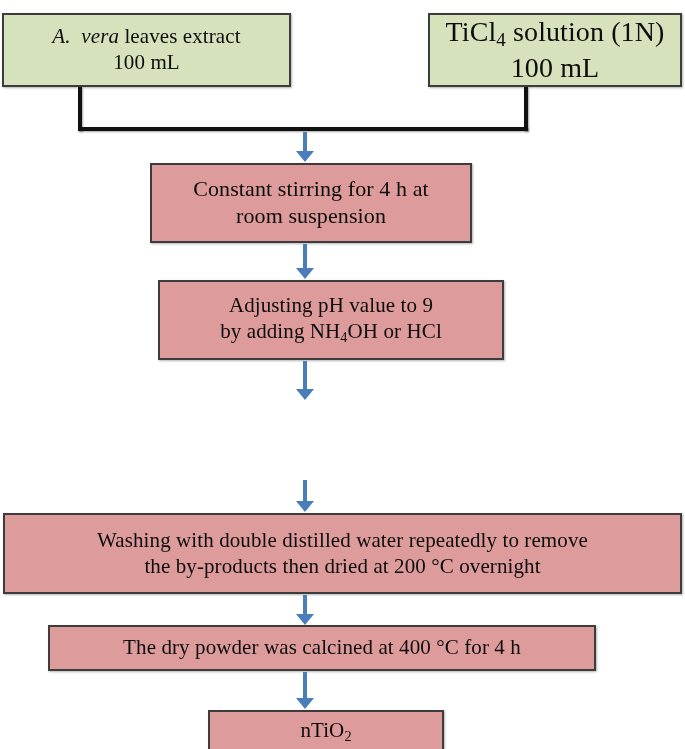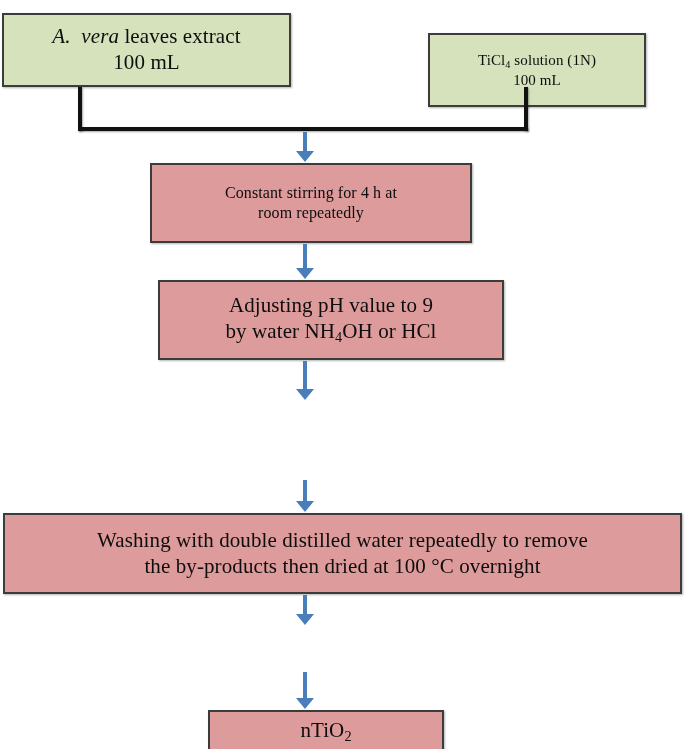--- a/index.html
+++ b/index.html
@@ -40,22 +40,22 @@
     width: 100%;
     padding: 0 6px;
     box-sizing: border-box;
     white-space: pre-line;
   }
   .green { background: #d6e2bc; }
   .pink  { background: #de9b9b; }
 
   
   .n-extract { left: 2px;   top: 5px;   width: 289px; height: 74px;  font-size: 21px; }
-  .n-ticl4   { left: 428px; top: 5px;   width: 218px; height: 74px;  font-size: 15px; margin-top: 20px; }
-  .n-stir    { left: 150px; top: 155px; width: 322px; height: 80px;  font-size: 16px; }
+  .n-ticl4   { left: 428px; top: 5px;   width: 254px; height: 74px;  font-size: 28px; }
+  .n-stir    { left: 150px; top: 155px; width: 322px; height: 80px;  font-size: 22px; }
   .n-ph      { left: 126px; top: 272px; width: 346px; height: 80px;  font-size: 21px; margin-left: 32px; }
   .n-filter  { left: 102px; top: 393px; width: 444px; height: 78px;  font-size: 21px; }
   .n-wash    { left: 3px;   top: 505px; width: 679px; height: 81px;  font-size: 21px; }
   .n-calcine { left: 48px;  top: 617px; width: 548px; height: 46px;  font-size: 21px; }
   .n-product { left: 208px; top: 702px; width: 236px; height: 43px;  font-size: 21px; font-weight: normal; }
 
   
   .brk {
     position: absolute;
     background: #111111;
@@ -123,52 +123,55 @@
   <div class="brk brk-left"></div>
   <div class="brk brk-right"></div>
   <div class="brk brk-bottom"></div>
 
   <div class="arrow a1">
     <div class="shaft"></div>
     <div class="head"></div>
   </div>
 
   <div class="node pink n-stir">
-    <span class="txt"><span>Constant stirring for 4 h at</span><br><span>room repeatedly</span></span>
+    <span class="txt"><span>Constant stirring for 4 h at</span><br><span>room suspension</span></span>
   </div>
 
   <div class="arrow a2">
     <div class="shaft"></div>
     <div class="head"></div>
   </div>
 
   <div class="node pink n-ph">
-    <span class="txt"><span>Adjusting pH value to 9</span><br><span>by water NH</span><sub>4</sub><span>OH  or HCl</span></span>
+    <span class="txt"><span>Adjusting pH value to 9</span><br><span>by adding NH</span><sub>4</sub><span>OH  or HCl</span></span>
   </div>
 
   <div class="arrow a3">
     <div class="shaft"></div>
     <div class="head"></div>
   </div>
 
 
   <div class="arrow a4">
     <div class="shaft"></div>
     <div class="head"></div>
   </div>
 
   <div class="node pink n-wash">
-    <span class="txt"><span>Washing  with double distilled water repeatedly to remove</span><br><span>the by-products then  dried at 100 °C overnight</span></span>
+    <span class="txt"><span>Washing  with double distilled water repeatedly to remove</span><br><span>the by-products then  dried at 200 °C overnight</span></span>
   </div>
 
   <div class="arrow a5">
     <div class="shaft"></div>
     <div class="head"></div>
   </div>
 
+  <div class="node pink n-calcine">
+    <span class="txt">The dry powder was calcined at 400 °C for 4 h</span>
+  </div>
 
   <div class="arrow a6">
     <div class="shaft"></div>
     <div class="head"></div>
   </div>
 
   <div class="node pink n-product">
     <span class="txt"><span>nTiO</span><sub>2</sub></span>
   </div>
 

